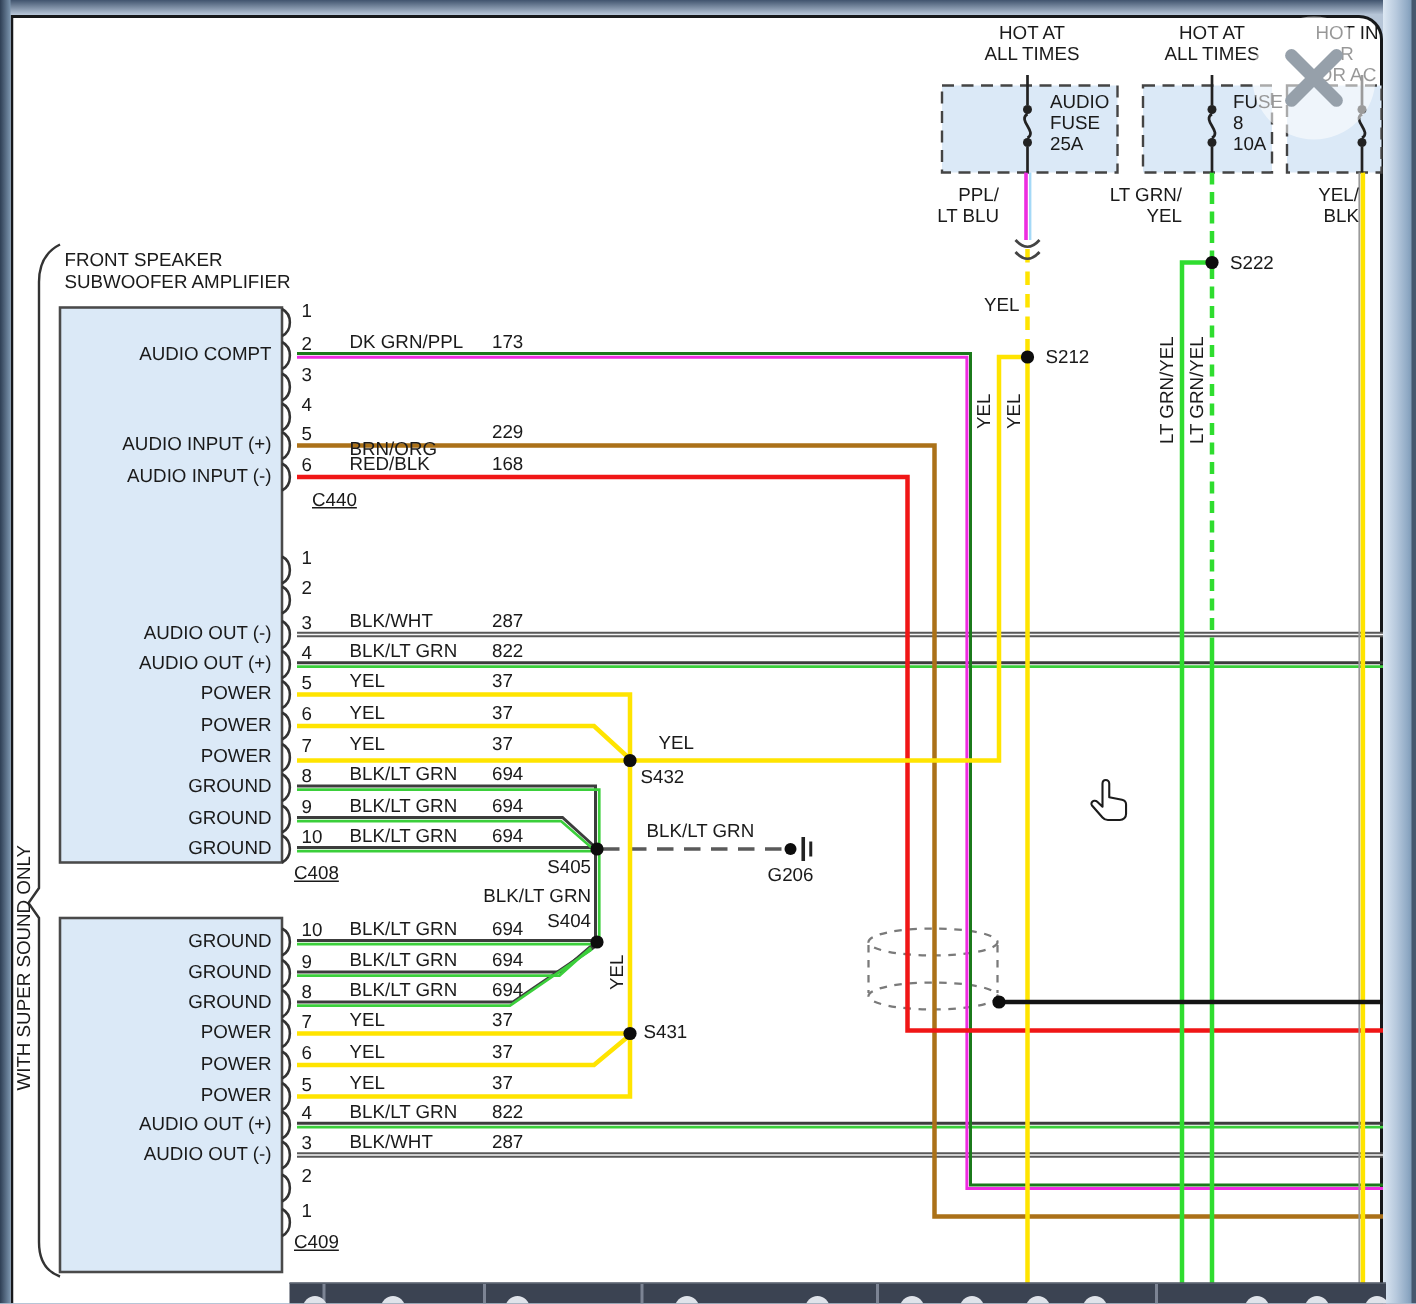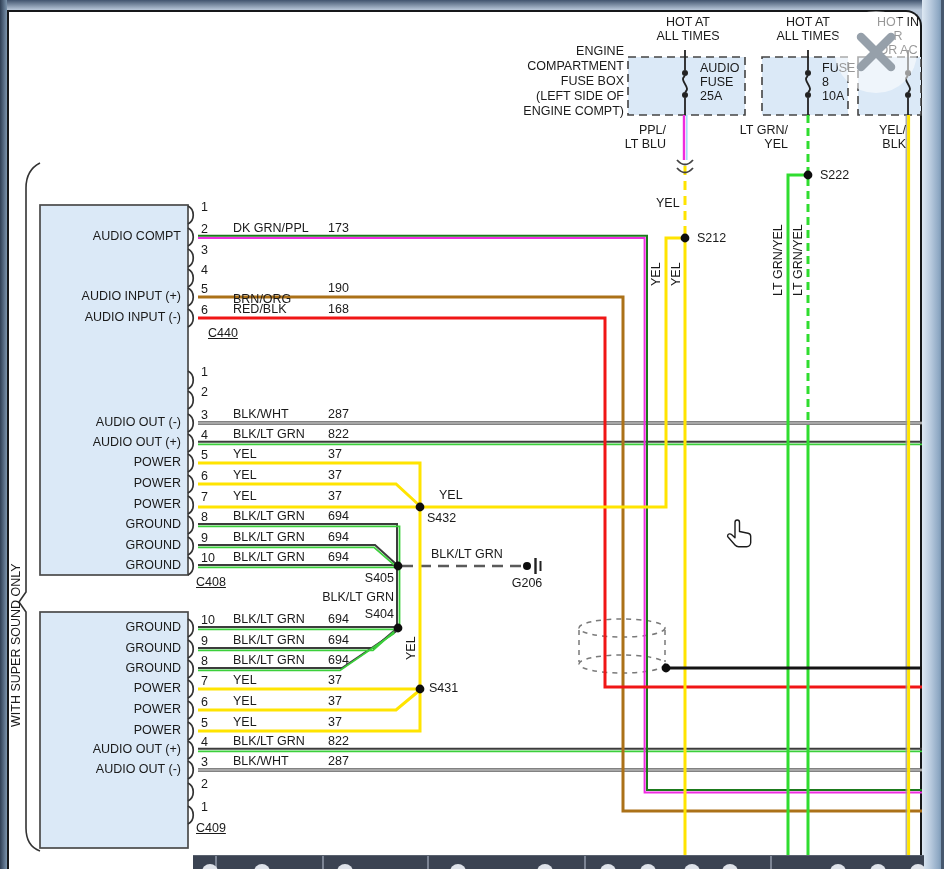--- a/index.html
+++ b/index.html
@@ -202,45 +202,42 @@
       <line x1="540.5" y1="561" x2="540.5" y2="571" stroke="#222" stroke-width="2"></line>
     </g>
   </svg>
 
   <div class="t c pre" style="left:646px;top:15px;width:84px">HOT AT
 ALL TIMES</div>
   <div class="t c pre" style="left:766px;top:15px;width:84px">HOT AT
 ALL TIMES</div>
   <div class="t c pre" style="left:874px;top:15px;width:48px">HOT IN R
 OR AC</div>
-  <div class="t r pre lh15" style="left:500px;top:44px;width:124px">ENGINE
-COMPARTMENT
-FUSE BOX
-(LEFT SIDE OF
-ENGINE COMPT)</div>
   <div class="t pre" style="left:700px;top:61px">AUDIO
 FUSE
 25A</div>
   <div class="t pre" style="left:822px;top:61px">FUSE
 8
 10A</div>
   <div class="t r pre" style="left:600px;top:123px;width:66px">PPL/
 LT BLU</div>
   <div class="t r pre" style="left:722px;top:123px;width:66px">LT GRN/
 YEL</div>
   <div class="t r pre" style="left:843px;top:123px;width:63px">YEL/
 BLK</div>
   <div class="t" style="left:820px;top:168px">S222</div>
   <div class="t" style="left:656px;top:196px">YEL</div>
   <div class="t" style="left:697px;top:231px">S212</div>
   <div class="t vt" style="left:649px;top:250px;height:36px">YEL</div>
   <div class="t vt" style="left:669px;top:250px;height:36px">YEL</div>
   <div class="t vt" style="left:771px;top:212px;height:84px">LT GRN/YEL</div>
   <div class="t vt" style="left:791px;top:212px;height:84px">LT GRN/YEL</div>
 
+  <div class="t pre lh15" style="left:43px;top:166px">FRONT SPEAKER
+SUBWOOFER AMPLIFIER</div>
   <div class="t vt" style="left:9px;top:522px;height:205px">WITH SUPER SOUND ONLY</div>
 
   <div class="t" style="left:439px;top:488px">YEL</div>
   <div class="t" style="left:427px;top:511px">S432</div>
   <div class="t" style="left:431px;top:547px">BLK/LT GRN</div>
   <div class="t r" style="left:298px;top:571px;width:96px">S405</div>
   <div class="t r" style="left:298px;top:590px;width:96px">BLK/LT GRN</div>
   <div class="t r" style="left:298px;top:607px;width:96px">S404</div>
   <div class="t vt" style="left:404px;top:622px;height:38px">YEL</div>
   <div class="t" style="left:429px;top:681px">S431</div>
@@ -249,21 +246,21 @@
   <div class="t num" style="top:200px">1</div>
   <div class="t num" style="top:222px">2</div>
   <div class="t fn" style="top:229px">AUDIO COMPT</div>
   <div class="t" style="left:233px;top:221px">DK GRN/PPL</div>
   <div class="t" style="left:328px;top:221px">173</div>
   <div class="t num" style="top:243px">3</div>
   <div class="t num" style="top:263px">4</div>
   <div class="t num" style="top:282px">5</div>
   <div class="t fn" style="top:289px">AUDIO INPUT (+)</div>
   <div class="t" style="left:233px;top:292px">BRN/ORG</div>
-  <div class="t" style="left:328px;top:281px">190</div>
+  <div class="t" style="left:328px;top:281px">229</div>
   <div class="t num" style="top:303px">6</div>
   <div class="t fn" style="top:310px">AUDIO INPUT (-)</div>
   <div class="t" style="left:233px;top:302px">RED/BLK</div>
   <div class="t" style="left:328px;top:302px">168</div>
   <div class="t u" style="left:208px;top:326px">C440</div>
 
   <div class="t num" style="top:365px">1</div>
   <div class="t num" style="top:385px">2</div>
   <div class="t num" style="top:408px">3</div>
   <div class="t fn" style="top:415px">AUDIO OUT (-)</div>

